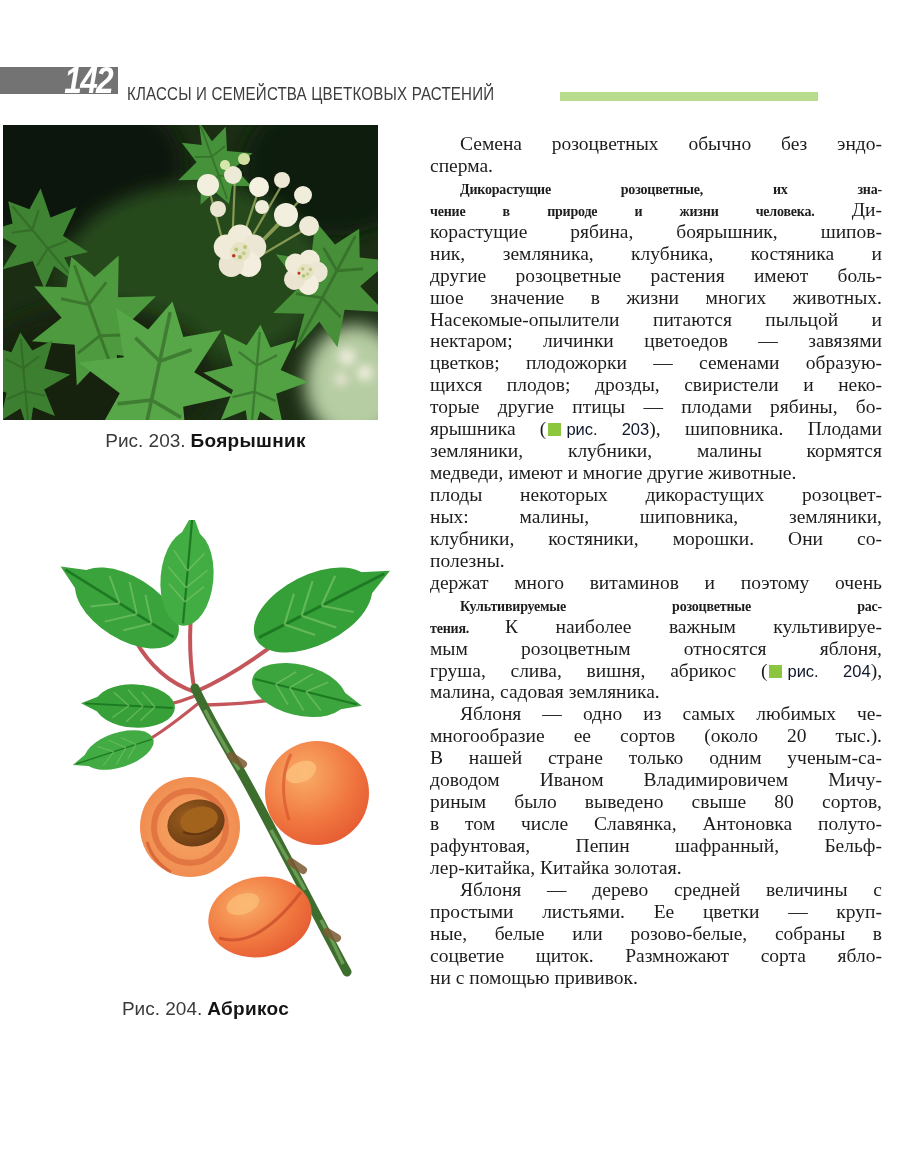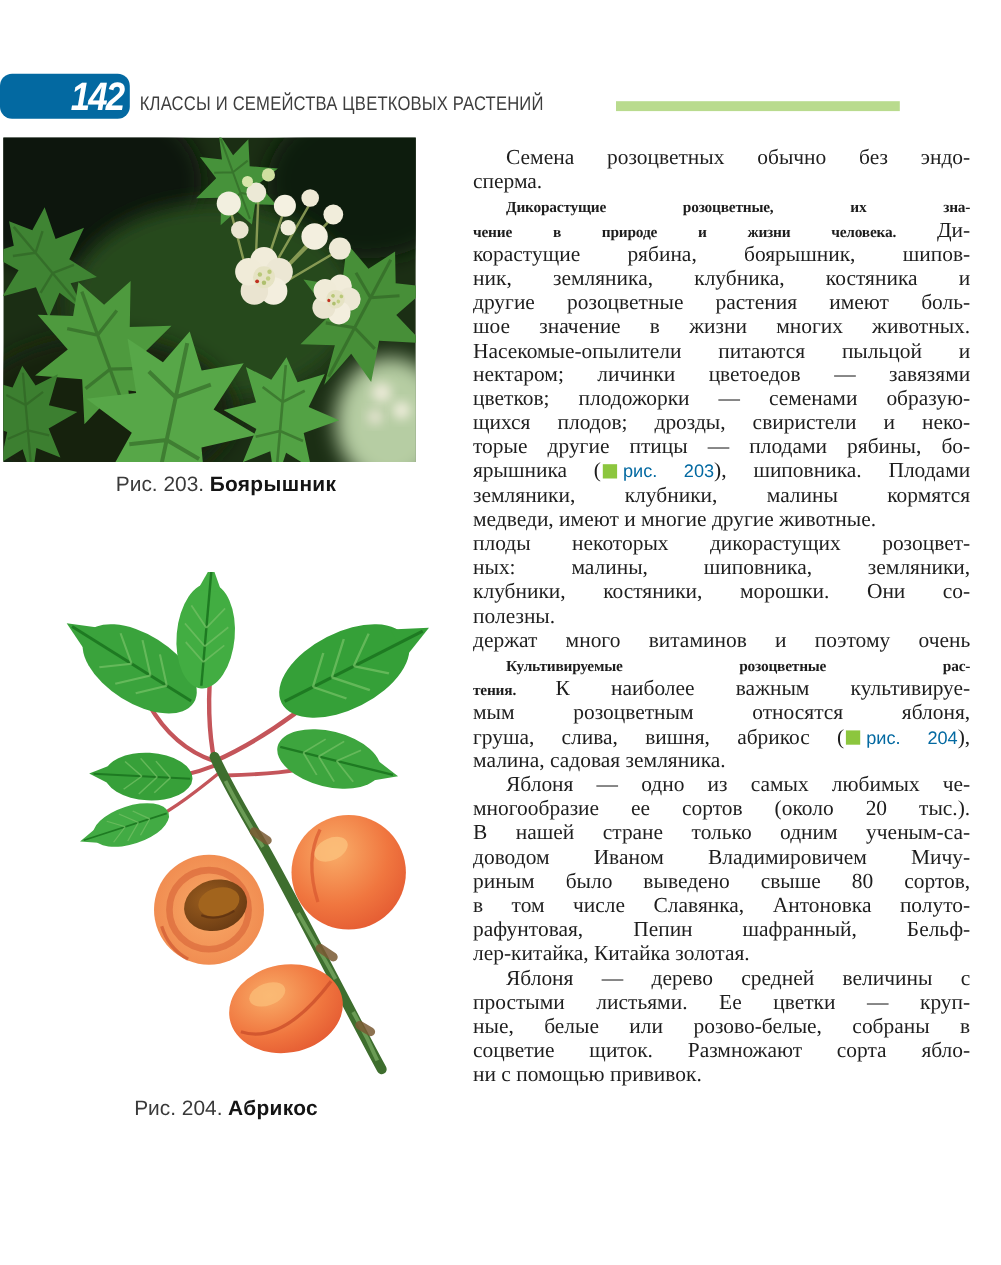--- a/index.html
+++ b/index.html
@@ -2,22 +2,22 @@
 <html><head>
 <meta charset="utf-8">
 <style>
   html,body{margin:0;padding:0;}
   body{
     width:910px;height:1150px;position:relative;background:#ffffff;
     overflow:hidden;font-family:"Liberation Serif",serif;
   }
   
   .pagenum-box{
-    position:absolute;left:0;top:67px;width:118px;height:41px;
-    background:#0369a1;display:flex;align-items:center;justify-content:flex-end;border-radius:11px;
+    position:absolute;left:0;top:67px;width:118px;height:27px;
+    background:#737373;display:flex;align-items:center;justify-content:flex-end;
   }
   .pagenum{
     font-family:"Liberation Sans",sans-serif;font-weight:bold;font-style:italic;
     font-size:36px;color:#ffffff;padding-right:7px;letter-spacing:-2px;
     transform:scaleX(0.88);transform-origin:right center;line-height:1;
   }
   .header-title{
     position:absolute;left:127px;top:84px;
     font-family:"Liberation Sans",sans-serif;font-size:18px;color:#3d3d3d;
     white-space:nowrap;transform:scaleX(0.84);transform-origin:left center;
@@ -41,21 +41,21 @@
     position:absolute;left:430px;top:133px;width:452px;
     font-size:19.5px;color:#1d1d1d;line-height:21.95px;
   }
   .line{height:21.95px;overflow:visible;}
   .jl{text-align:justify;text-align-last:justify;}
   .ind{padding-left:30px;}
   .sr{font-family:"Liberation Serif",serif;}
   .sb{font-family:Liberation Serif, serif;font-weight:bold;font-size:14px;letter-spacing:-0.2px;}
   .figref{white-space:nowrap;}
   .fsq{display:inline-block;width:13px;height:13px;background:#8cc63e;margin:0 5px 0 2px;vertical-align:-1px;}
-  .ftxt{font-family:"Liberation Sans",sans-serif;font-size:16.5px;color:#0369a1;}
+  .ftxt{font-family:"Liberation Sans",sans-serif;font-size:16.5px;color:#0f172a;}
 </style>
 </head>
 <body>
 
 <div class="pagenum-box">
   <span class="pagenum">142</span>
 </div>
 <div class="header-title">КЛАССЫ И СЕМЕЙСТВА ЦВЕТКОВЫХ РАСТЕНИЙ</div>
 <div class="header-bar"></div>
 

